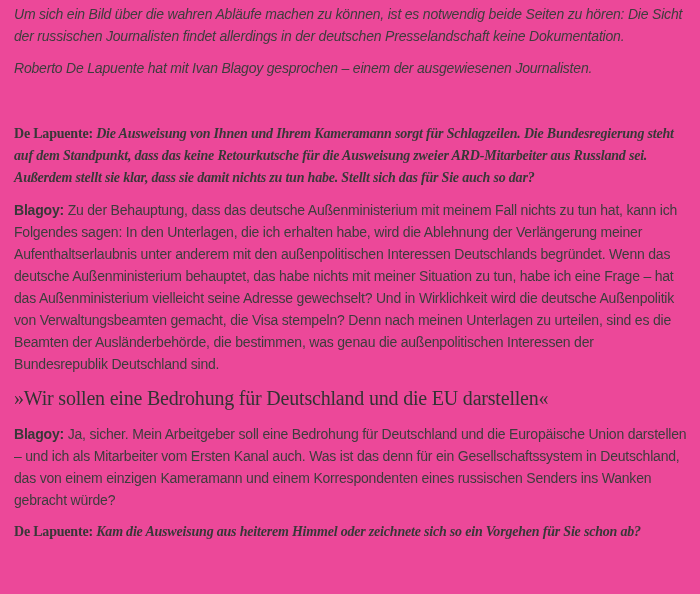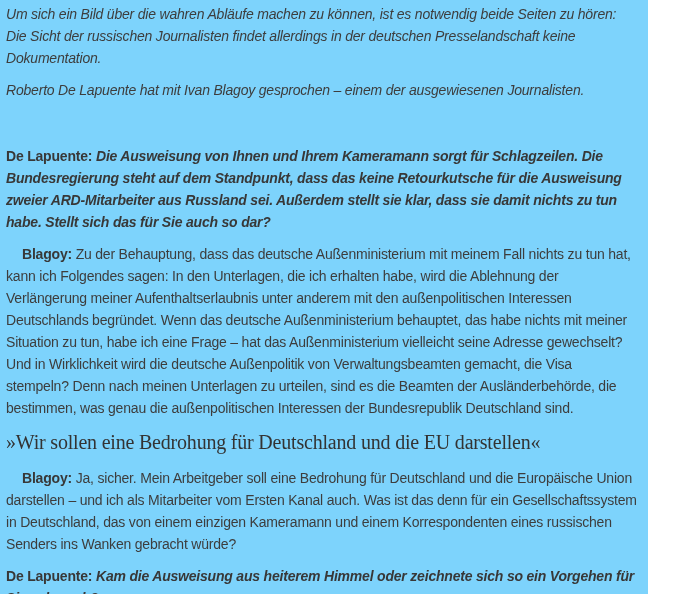--- a/index.html
+++ b/index.html
@@ -2,52 +2,52 @@
 <html lang="de"><head>
 <meta charset="utf-8">
 <style>
   html, body {
     margin: 0;
     padding: 0;
     background: #ffffff;
   }
   .page {
     position: relative;
-    width: 648px;
+    width: 700px;
     height: 594px;
     box-sizing: border-box;
-    padding: 3px 10px 0 6px;
+    padding: 3px 10px 0 14px;
     overflow: hidden;
-    background: #7dd3fc;
+    background: #ec4899;
     font-family: "Liberation Sans", "DejaVu Sans", sans-serif;
     font-size: 14px;
     line-height: 22px;
     letter-spacing: -0.2px;
     color: #3d3d3d;
   }
   p {
     margin: 0 0 10px 0;
   }
   .intro {
     font-style: italic;
   }
   .question {
     font-weight: 700;
     color: #383838;
+    font-family: Liberation Serif, serif;
   }
   .question .q-text {
     font-style: italic;
   }
   .question.q-first {
     margin-top: 44px;
   }
   .answer .speaker {
     font-weight: 700;
     color: #383838;
-    margin-left: 16px;
   }
   .headline {
     font-family: "Liberation Serif", "DejaVu Serif", serif;
     font-weight: 400;
     font-size: 20px;
     line-height: 26px;
     letter-spacing: -0.2px;
     color: #333333;
     margin: 10px 0 12px 0;
   }

